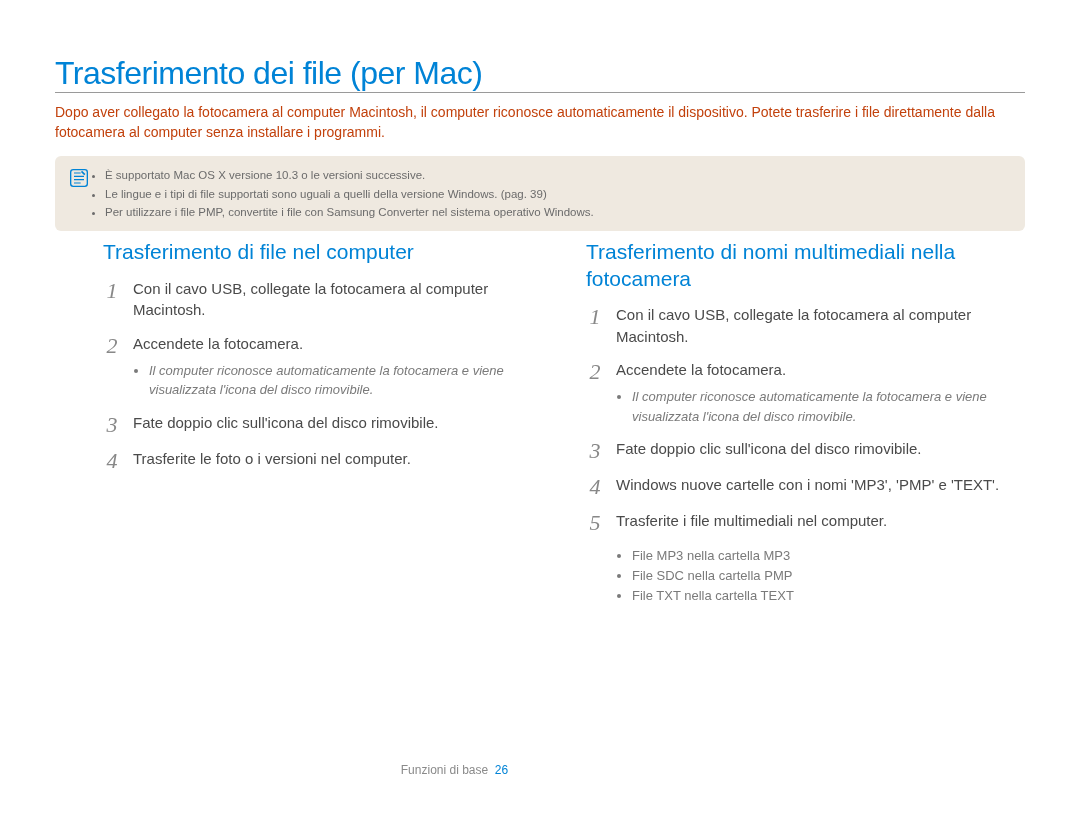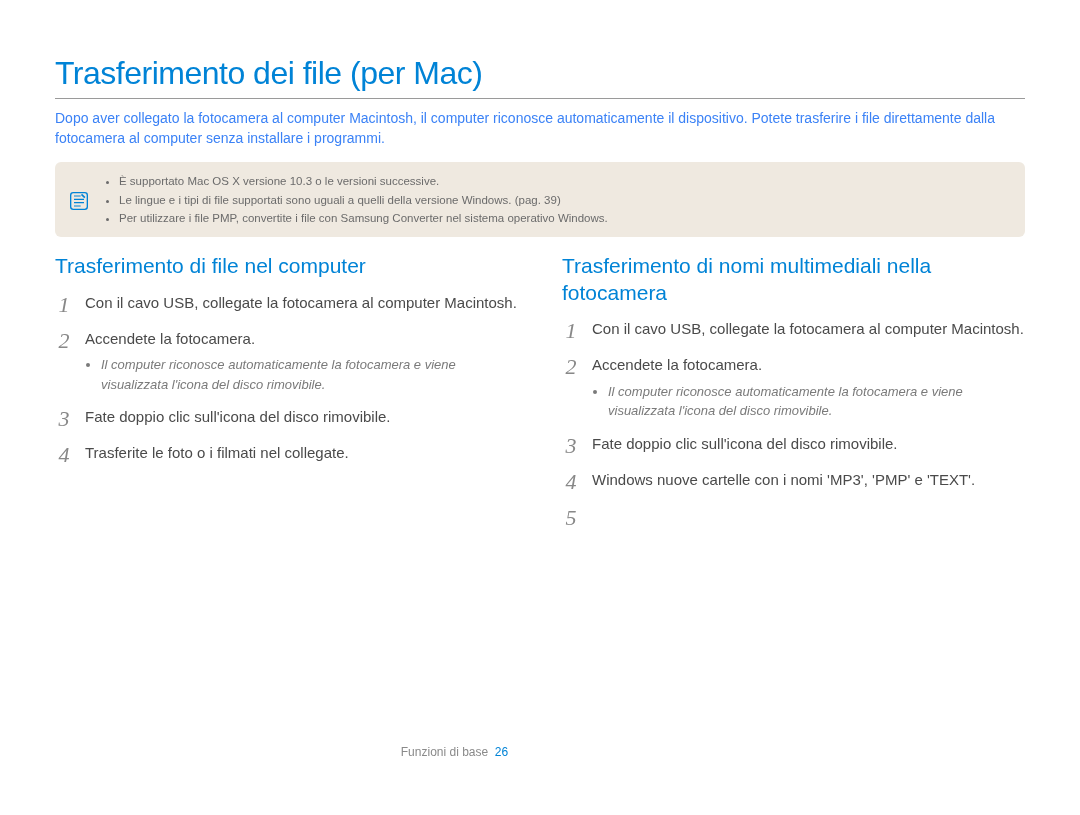--- a/index.html
+++ b/index.html
@@ -9,56 +9,56 @@
       width: 1080px;
       height: 815px;
       padding: 55px 55px 0 55px;
       color: #4a4a4a;
     }
     .page-title {
       font-size: 32px;
       font-weight: 400;
       color: #0083d6;
       border-bottom: 1px solid #9a9a9a;
-      padding-bottom: 6px;
+      padding-bottom: 0;
       margin-bottom: 10px;
       letter-spacing: -0.5px;
     }
     .intro {
       font-size: 14px;
-      color: #3b82f6;
+      color: #c2410c;
       line-height: 1.4;
       margin-bottom: 14px;
     }
     .note-box {
       background: #efe9e0;
       border-radius: 6px;
       padding: 10px 14px;
       display: flex;
-      gap: 14px;
-      margin-bottom: 16px;
-      align-items: center;
+      gap: 0;
+      margin-bottom: 8px;
     }
     .note-icon {
       width: 20px;
       height: 20px;
       flex-shrink: 0;
       margin-top: 2px;
     }
     .note-icon svg { width: 100%; height: 100%; }
     .note-list {
       list-style: disc;
       padding-left: 16px;
       font-size: 11.5px;
       color: #6b6b6b;
       line-height: 1.6;
     }
     .columns {
       display: flex;
       gap: 44px;
+      margin-left: 48px;
     }
     .col {
       flex: 1;
       min-width: 0;
     }
     .section-title {
       font-size: 21px;
       font-weight: 400;
       color: #0083d6;
       margin-bottom: 12px;
@@ -103,21 +103,21 @@
       list-style: disc;
       padding-left: 16px;
       font-size: 13px;
       color: #7a7a7a;
       line-height: 1.55;
       margin-top: 4px;
       margin-left: 30px;
     }
     .footer {
       position: absolute;
-      bottom: 56px;
+      bottom: 38px;
       left: 0;
       width: 909px;
       text-align: center;
       font-size: 12px;
       color: #8a8a8a;
     }
     .footer .pagenum {
       color: #0083d6;
     }
   </style>
@@ -160,21 +160,21 @@
             <li>Il computer riconosce automaticamente la fotocamera e viene visualizzata l'icona del disco rimovibile.</li>
           </ul>
         </div>
       </li>
       <li class="step">
         <span class="step-num">3</span>
         <div class="step-body">Fate doppio clic sull'icona del disco rimovibile.</div>
       </li>
       <li class="step">
         <span class="step-num">4</span>
-        <div class="step-body">Trasferite le foto o i filmati nel collegate.</div>
+        <div class="step-body">Trasferite le foto o i versioni nel computer.</div>
       </li>
     </ol>
   </div>
 
   <div class="col">
     <h2 class="section-title">Trasferimento di nomi multimediali nella fotocamera</h2>
     <ol class="step-list">
       <li class="step">
         <span class="step-num">1</span>
         <div class="step-body">Con il cavo USB, collegate la fotocamera al computer Macintosh.</div>
@@ -191,22 +191,28 @@
       <li class="step">
         <span class="step-num">3</span>
         <div class="step-body">Fate doppio clic sull'icona del disco rimovibile.</div>
       </li>
       <li class="step">
         <span class="step-num">4</span>
         <div class="step-body">Windows nuove cartelle con i nomi 'MP3', 'PMP' e 'TEXT'.</div>
       </li>
       <li class="step">
         <span class="step-num">5</span>
+        <div class="step-body">Trasferite i file multimediali nel computer.</div>
       </li>
     </ol>
+    <ul class="sub-list-tight">
+      <li>File MP3 nella cartella MP3</li>
+      <li>File SDC nella cartella PMP</li>
+      <li>File TXT nella cartella TEXT</li>
+    </ul>
   </div>
 
 </div>
 
 <div class="footer">
   <span>Funzioni di base</span>&nbsp;
   <span class="pagenum">26</span>
 </div>
 
 </body></html>

